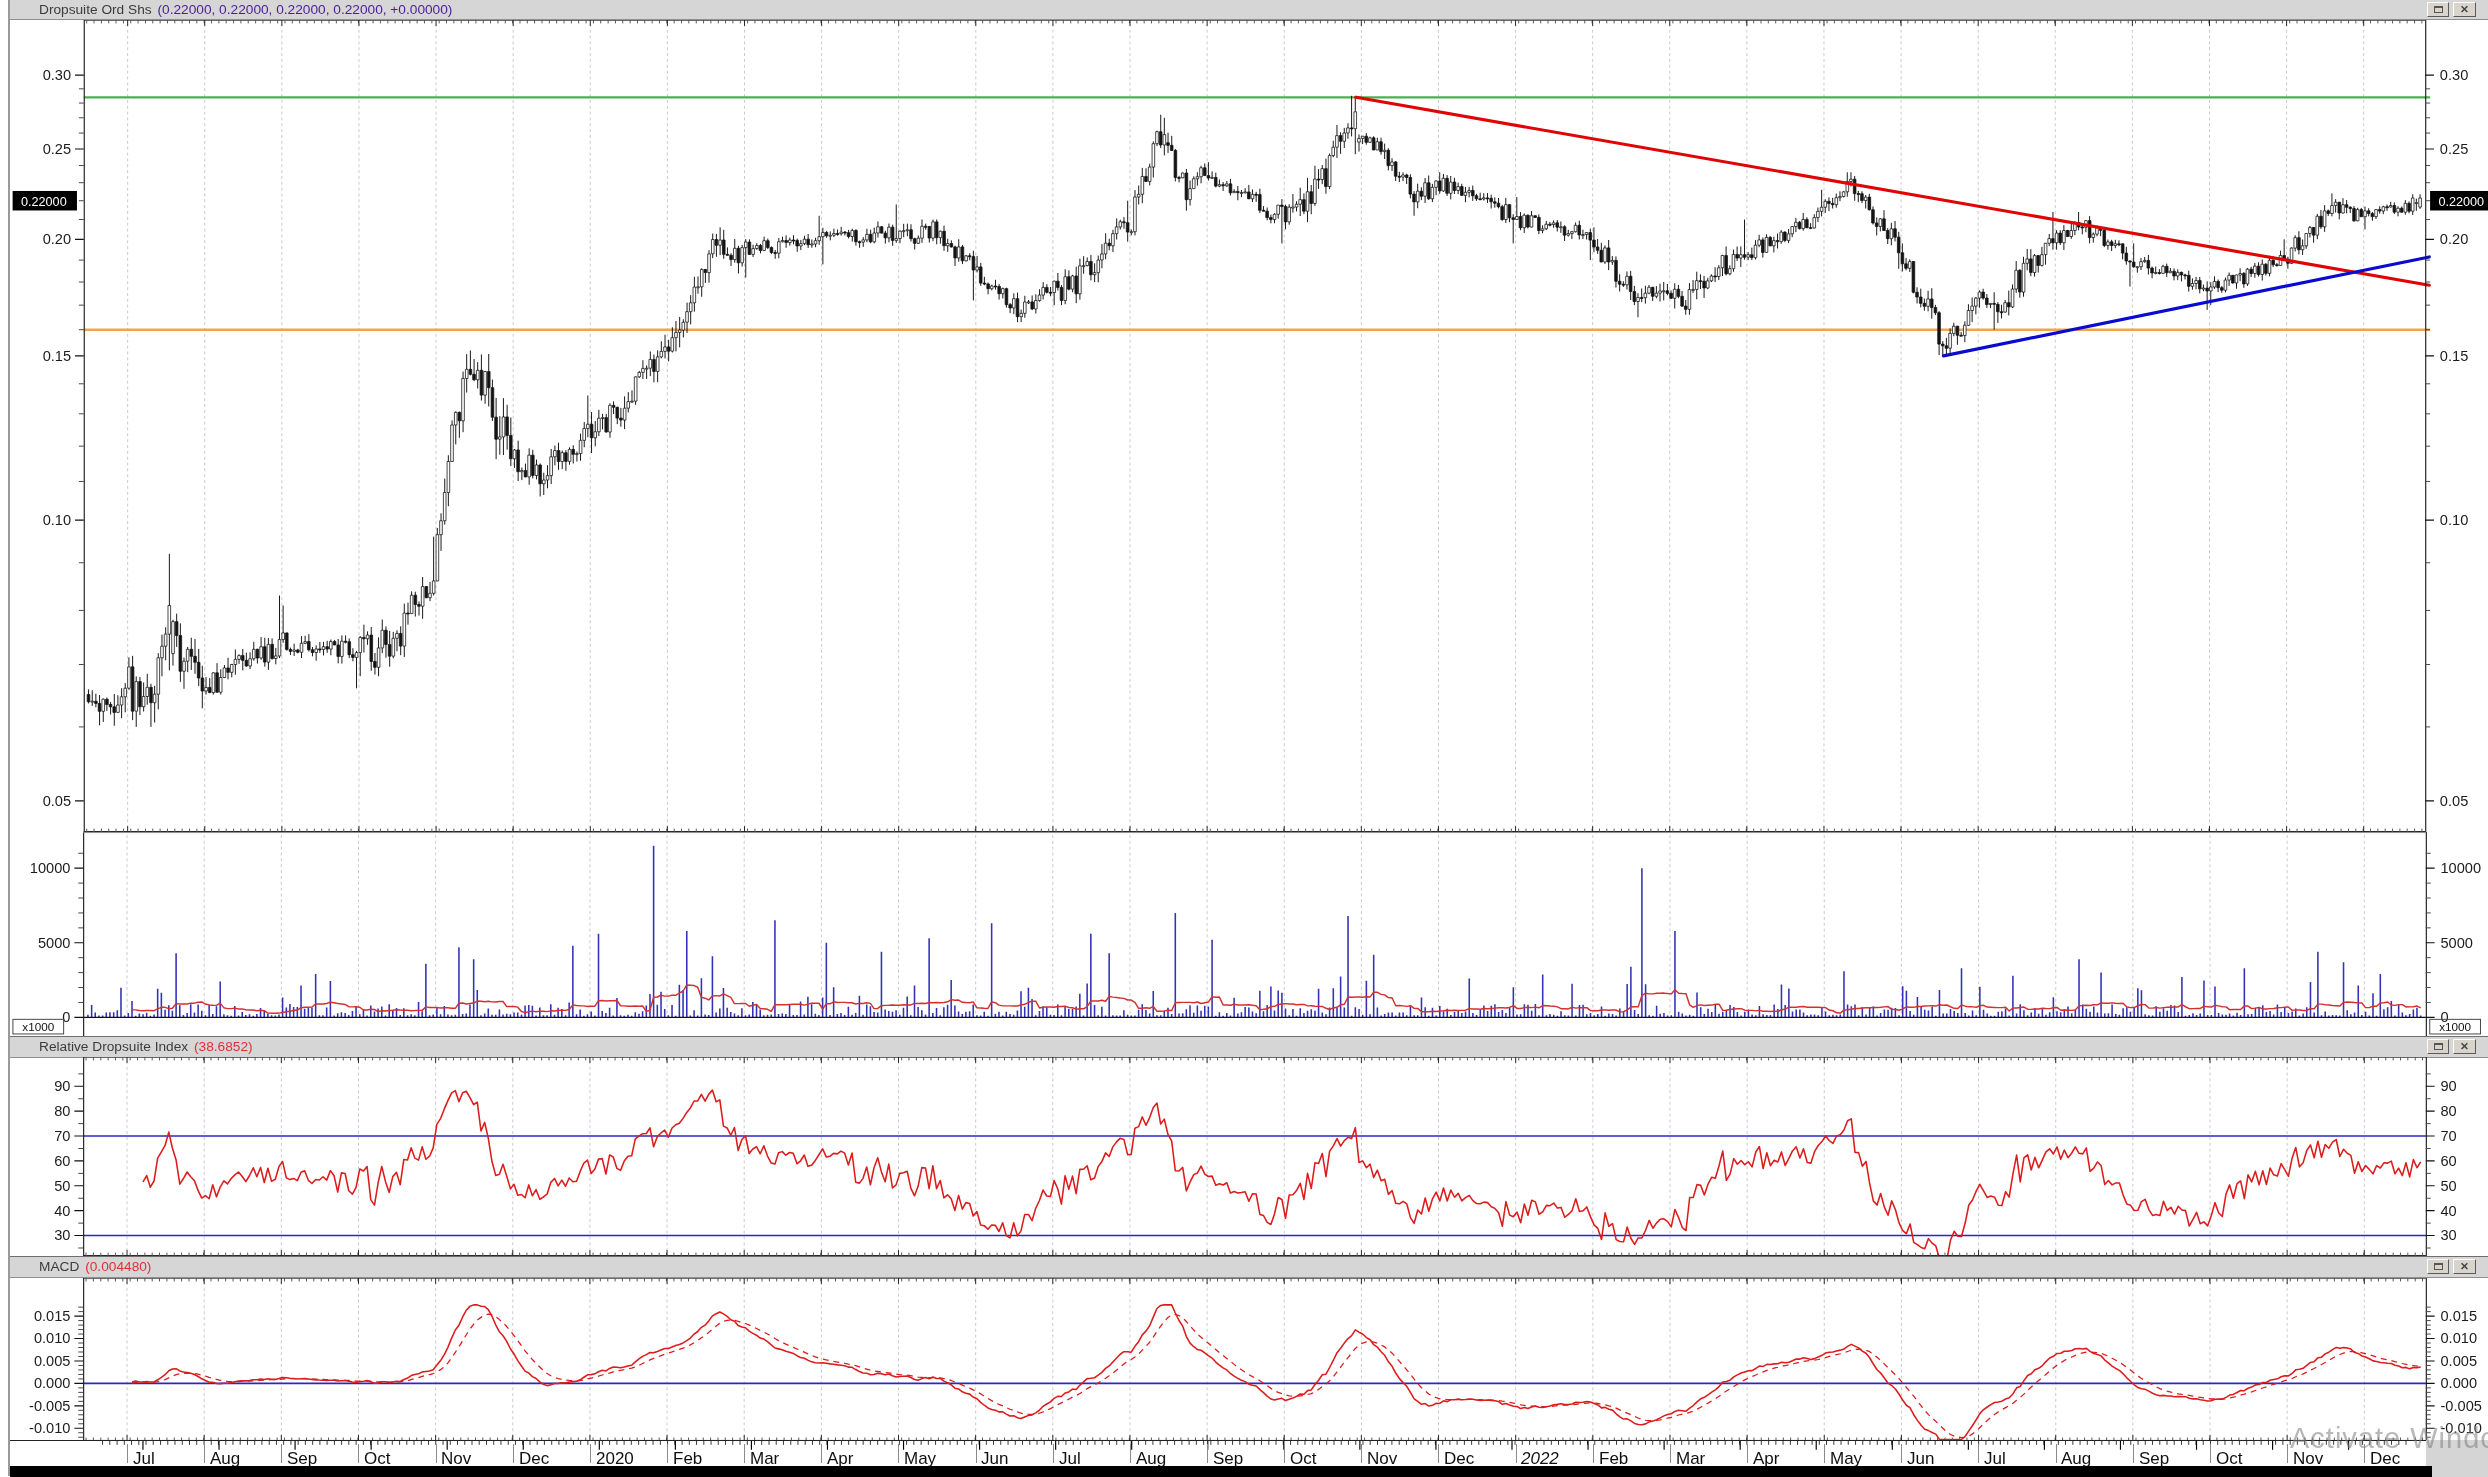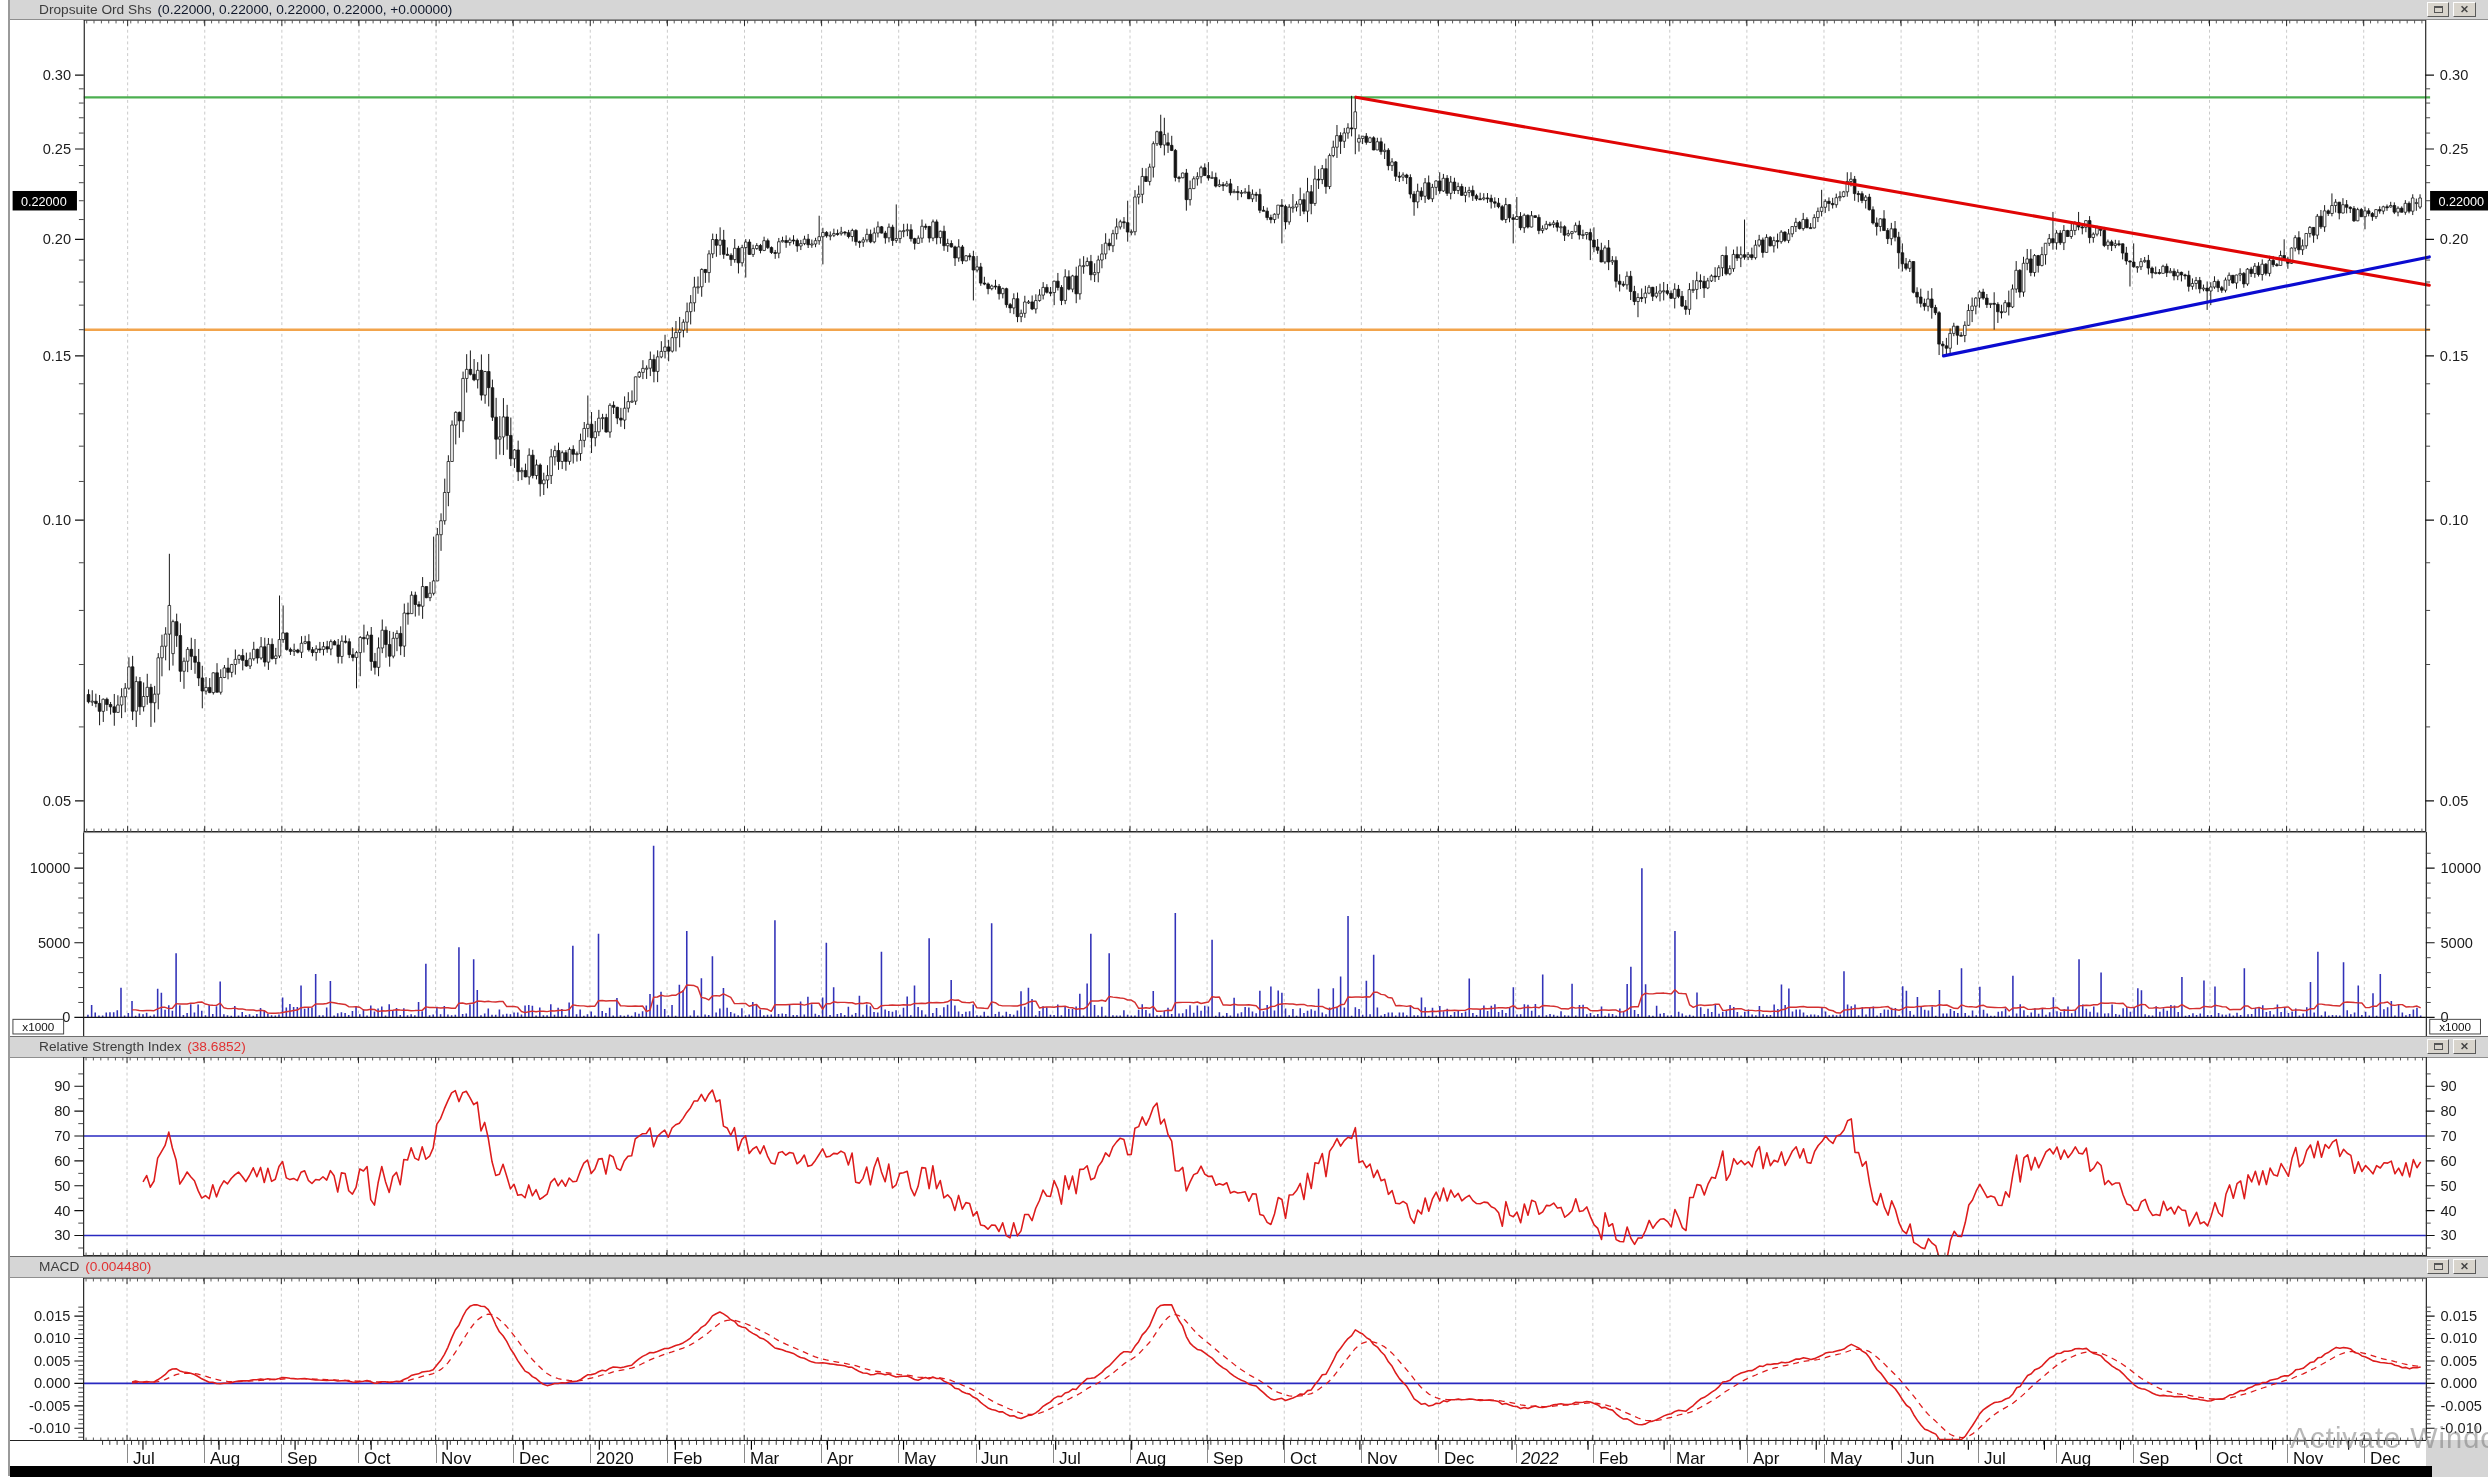--- a/index.html
+++ b/index.html
@@ -5,21 +5,21 @@
   html,body{margin:0;padding:0;background:#ffffff;}
   body{width:2489px;height:1478px;overflow:hidden;position:relative;
        font-family:"Liberation Sans",sans-serif;}
   #app{position:absolute;left:8px;top:0;width:2489px;height:1476px;background:#fff;
        border-left:2px solid #9a9a9a;box-sizing:border-box;}
   .pane-header{position:absolute;left:0;width:2489px;background:#d6d6d6;
        border-top:1px solid #efefef;border-bottom:1px solid #8f8f8f;box-sizing:border-box;
        display:flex;align-items:center;}
   .pane-title{margin-left:29px;font-size:13.7px;color:#3c3c3c;white-space:pre;}
   .pane-value-red{font-size:13.7px;color:#e03232;margin-left:5.9px;white-space:pre;}
-  .pane-value-dark{font-size:13.7px;color:#0f172a;margin-left:5.9px;white-space:pre;}
+  .pane-value-dark{font-size:13.7px;color:#4c1d95;margin-left:5.9px;white-space:pre;}
   .pane-buttons{position:absolute;right:23.4px;top:2px;display:flex;gap:3.9px;}
   .pane-btn{width:22.4px;height:14.6px;background:#d8d4cc;border:1px solid;
        border-color:#fdfdfd #5a5a5a #5a5a5a #fdfdfd;display:flex;align-items:center;
        justify-content:center;font-size:10.7px;line-height:10.7px;color:#444;cursor:default;
        font-weight:bold;padding:0;box-sizing:border-box;}
   .restore-glyph{display:block;width:8.8px;height:6.8px;border:1px solid #555;border-top:2px solid #555;box-sizing:border-box;}
   svg text{font-family:"Liberation Sans",sans-serif;}
   #time-axis{position:absolute;left:0;top:1440px;width:2489px;height:25px;background:#fff;
        border-top:1px solid #222;box-sizing:border-box;}
   .ax-sep{position:absolute;top:2.9px;width:1px;height:19.5px;background:#8a8a8a;}
@@ -97,21 +97,21 @@
       <text x="2492" y="195" text-anchor="start" font-size="15" fill="#1c1c1c">0</text>
       <path d="M70 174.7 H75 M2477 174.7 H2482 M70 159.4 H75 M2477 159.4 H2482 M70 144.1 H75 M2477 144.1 H2482 M70 128.8 H75 M2477 128.8 H2482 M70 98.2 H75 M2477 98.2 H2482 M70 82.9 H75 M2477 82.9 H2482 M70 67.6 H75 M2477 67.6 H2482 M70 52.3 H75 M2477 52.3 H2482 M70 21.7 H75 M2477 21.7 H2482 " stroke="#444" stroke-width="1" fill="none"></path>
       <path d="M66 37.0 H75 M2477 37.0 H2486 M66 113.5 H75 M2477 113.5 H2486 M66 190.0 H75 M2477 190.0 H2486 " stroke="#111" stroke-width="1.2" fill="none"></path>
       <rect x="3" y="192" width="52" height="15" fill="none" stroke="#444" stroke-width="1"></rect>
       <text x="29" y="204" text-anchor="middle" font-size="12" fill="#111">x1000</text>
       <rect x="2481" y="192" width="52" height="15" fill="none" stroke="#444" stroke-width="1"></rect>
       <text x="2507" y="204" text-anchor="middle" font-size="12" fill="#111">x1000</text>
     </svg>
 
   <div class="pane-header" style="top:1036px;height:21.5px;border-top:1px solid #6e6e6e;">
-    <span class="pane-title">Relative Strength Index</span>
+    <span class="pane-title">Relative Dropsuite Index</span>
     <span class="pane-value-red">(38.6852)</span>
     <span class="pane-buttons">
       <button class="pane-btn">
           <span class="restore-glyph"></span>
         </button>
       <button class="pane-btn">
           <span>✕</span>
         </button>
     </span>
   </div>

